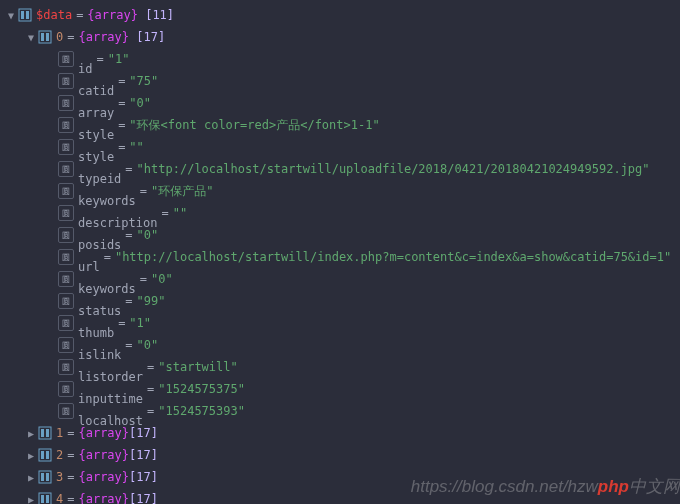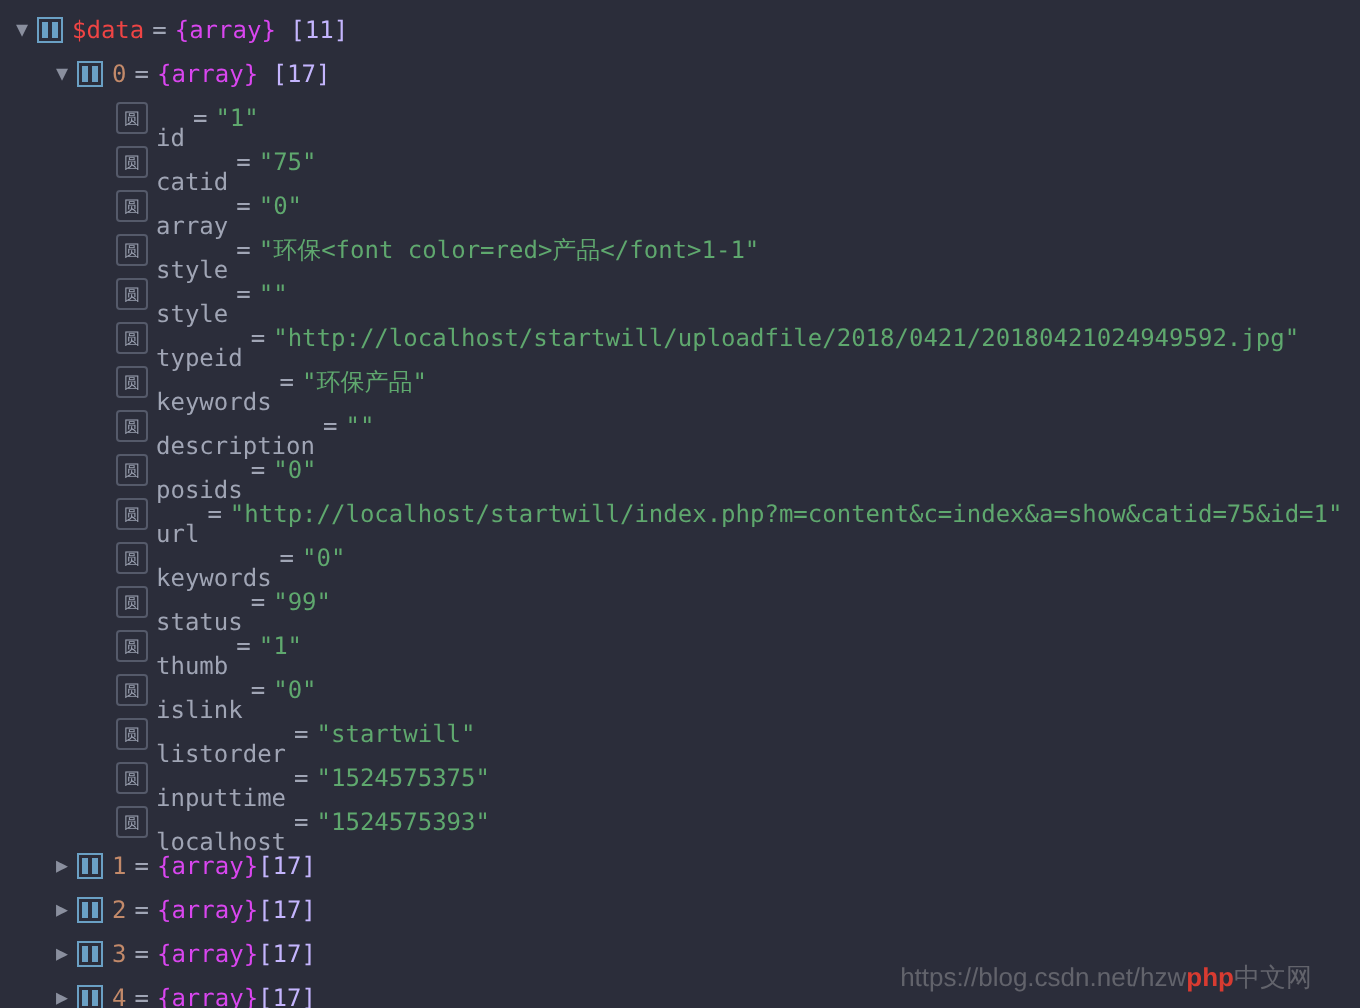--- a/index.html
+++ b/index.html
@@ -53,26 +53,27 @@
   .arr-icon svg { display: block; }
   .varname { color: #c38a6a; }
   .dollar { color: #ef4444; }
   .keyname { color: #a0a5b5; margin-top: 20px; }
   .eq { color: #a0a5b5; padding: 0 4px; }
   .type-label { color: #d946ef; }
   .count { color: #c4b5fd; text-align: right; }
   .str { color: #5fa86e; }
   .watermark {
     position: absolute;
-    right: 24px;
+    right: 0;
     bottom: 6px;
     font-family: Arial, sans-serif;
-    font-size: 13px;
+    font-size: 17px;
     color: rgba(200,200,200,0.35);
     pointer-events: none;
+    font-style: italic;
   }
   .watermark .red { color: #d83b31; font-weight: bold; }
 </style>
 </head>
 <body>
 
 <div class="tree">
 
   <div class="row">
     <span class="caret">▼</span>

